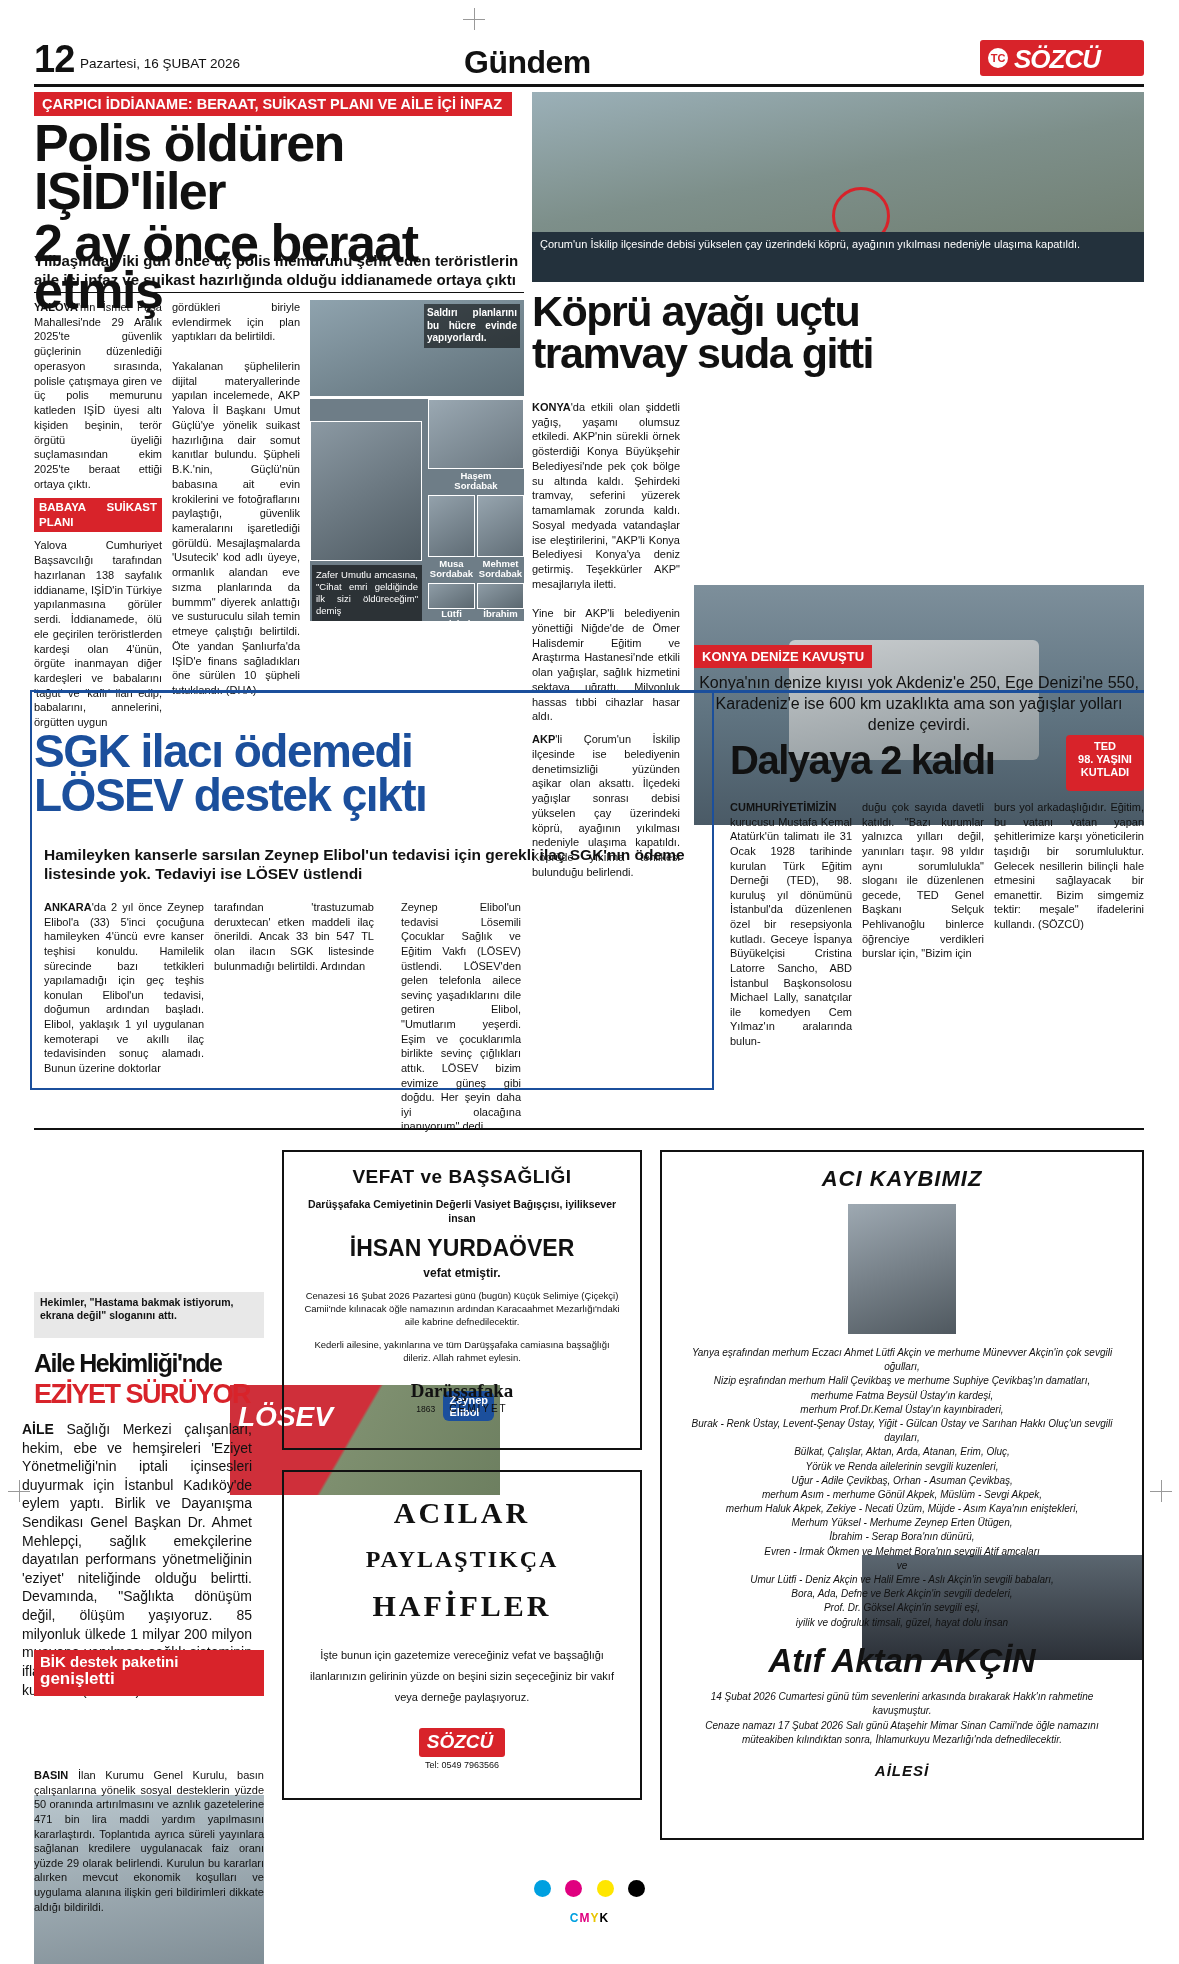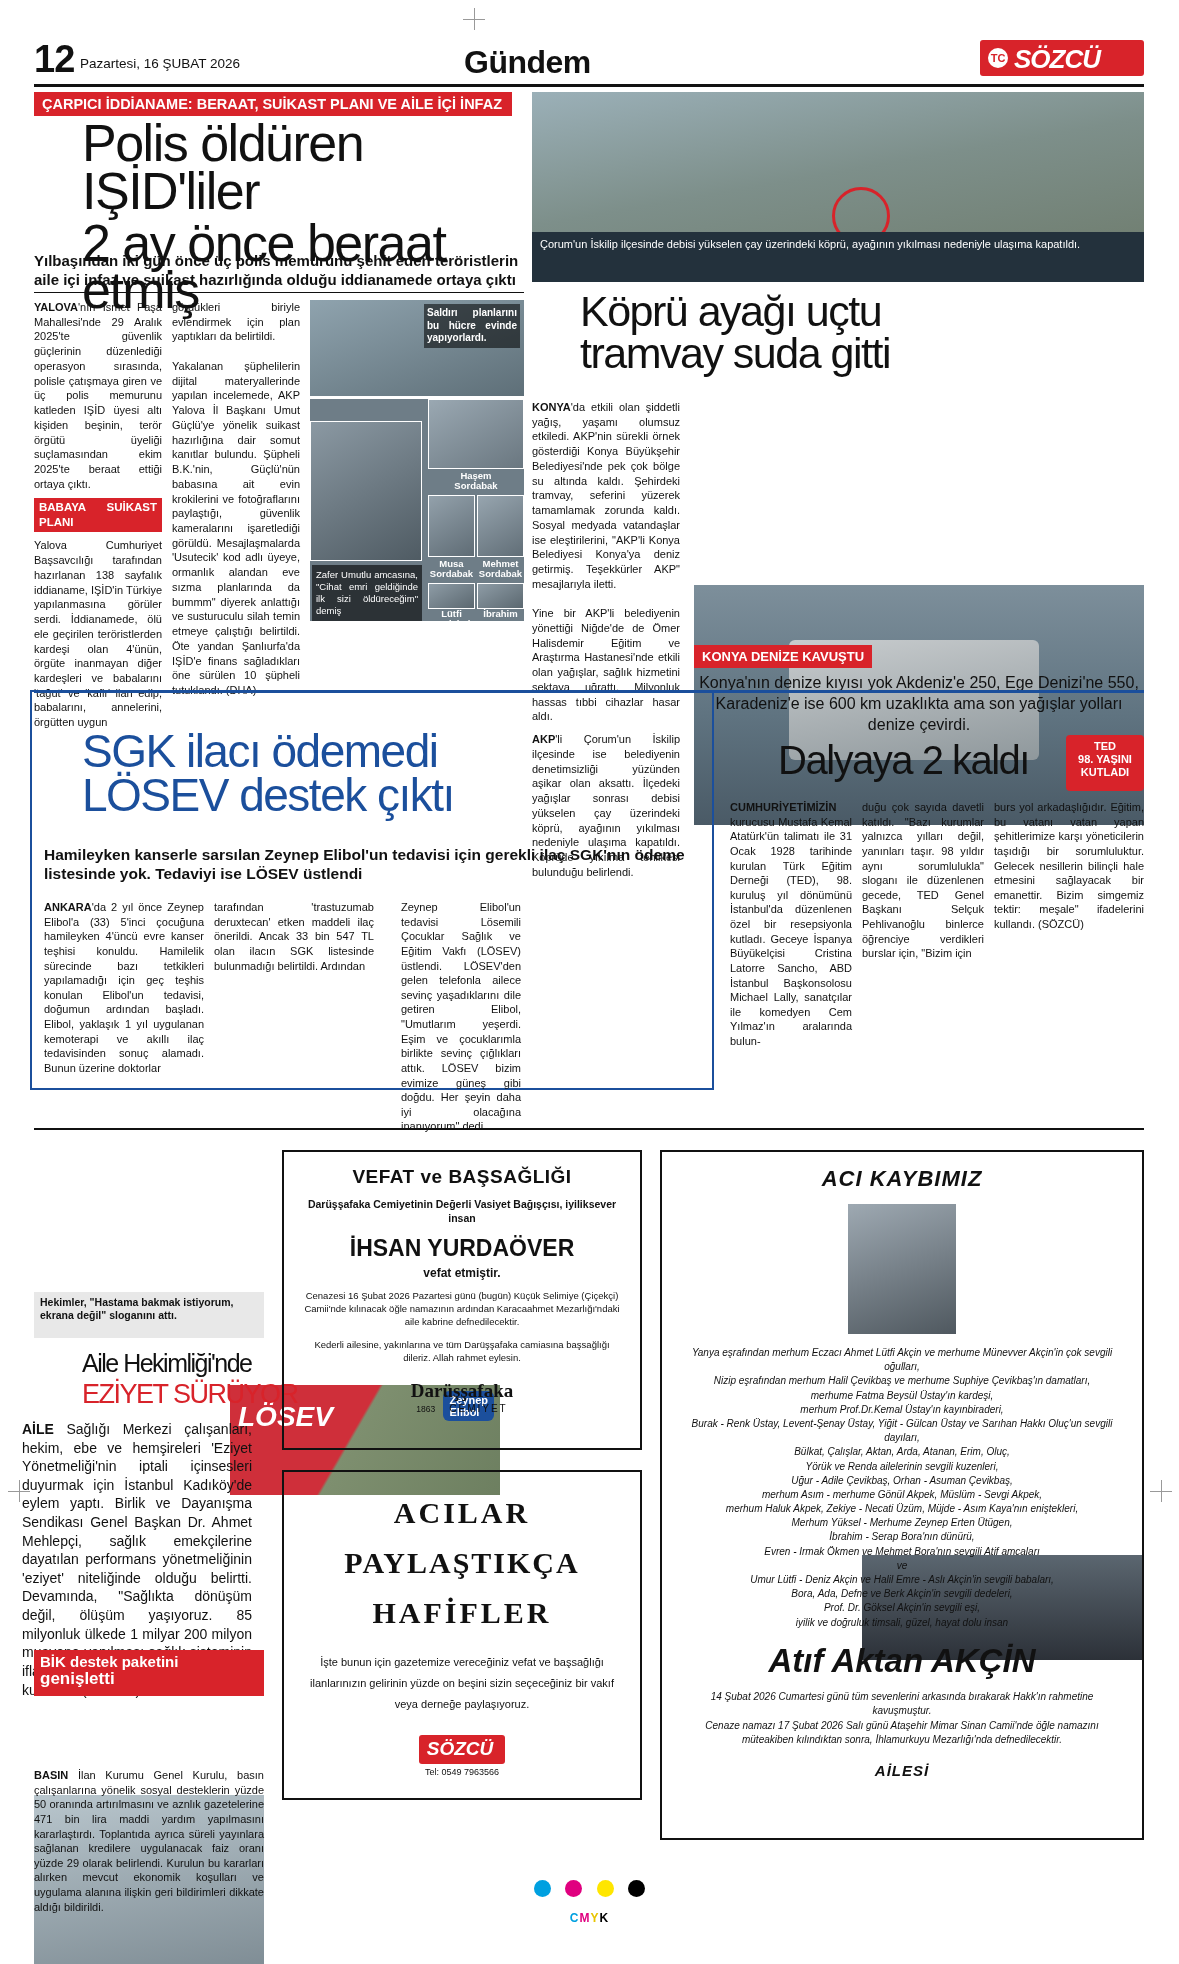--- a/index.html
+++ b/index.html
@@ -27,21 +27,21 @@
   .section-title { position:absolute; left:430px; top:0px; font-size:32px; font-weight:bold; color:#111; letter-spacing:-0.5px; }
   .masthead-rule { position:absolute; left:0; top:40px; width:1110px; height:3px; background:#111; }
   .logo-box { position:absolute; right:0; top:-4px; width:164px; height:36px; background:#d8232a; border-radius:3px; }
   .logo-box .logo-text { position:absolute; left:34px; top:4px; color:#fff; font-size:26px; font-weight:bold; font-style:italic; letter-spacing:-1px; }
   .logo-box .logo-mark { position:absolute; left:8px; top:8px; width:20px; height:20px; border-radius:50%; background:#fff; color:#d8232a; font-size:11px; font-weight:bold; text-align:center; line-height:20px; }
 
   
   .blk { position:absolute; }
   .redbar { background:#d8232a; color:#fff; font-weight:bold; display:flex; align-items:center; padding:0 8px; }
   .bluebar { background:#1b4f9c; color:#fff; font-weight:bold; display:flex; align-items:center; padding:0 8px; }
-  .hl { font-weight:normal; line-height:0.92; letter-spacing:-1.5px;margin-left:48px; }
+  .hl { font-weight:bold; line-height:0.92; letter-spacing:-1.5px; }
   .photo { background:#b9c3cc; overflow:hidden; position:relative; }
   .cap { position:absolute; color:#fff; font-size:10px; line-height:1.25; }
   .body-col { font-size:11px; line-height:1.33; text-align:justify; color:#111; }
   .body-col b { font-weight:bold; }
   .thinline { background:#111; }
 
   
   #lead-kicker { left:34px; top:92px; width:478px; height:24px; font-size:14.5px; }
   #lead-head { left:34px; top:120px; width:490px; }
   #lead-head .l1 { font-size:52px; }
@@ -277,21 +277,21 @@
           <span style="font-size:8.5px;">1863</span>
           <span style="font-size:10px;letter-spacing:2px;">CEMİYET</span>
         </div>
       </div>
     </div>
   </div>
 
   <div class="blk" id="acilar-box">
     <div style="padding:24px 20px; text-align:center;">
       <div style="font-size:30px;font-weight:bold;letter-spacing:3px;font-family:'Liberation Serif',serif;">ACILAR</div>
-      <div style="font-size:30px;font-weight:bold;letter-spacing:2px;margin-top:16px;font-family:'Liberation Serif',serif;">PAYLAŞTIKÇA</div>
+      <div style="font-size:24px;font-weight:bold;letter-spacing:2px;margin-top:16px;font-family:'Liberation Serif',serif;">PAYLAŞTIKÇA</div>
       <div style="font-size:30px;font-weight:bold;letter-spacing:3px;margin-top:16px;font-family:'Liberation Serif',serif;">HAFİFLER</div>
       <div style="font-size:11px;line-height:1.9;margin-top:22px;">İşte bunun için gazetemize vereceğiniz vefat ve başsağlığı ilanlarınızın gelirinin yüzde on beşini sizin seçeceğiniz bir vakıf veya derneğe paylaşıyoruz.</div>
       <div style="margin-top:20px;display:inline-block;background:#d8232a;border-radius:3px;padding:3px 12px 4px 8px;">
         <span style="color:#fff;font-size:19px;font-weight:bold;font-style:italic;">SÖZCÜ</span>
       </div>
       <div style="font-size:9px;margin-top:3px;">Tel: 0549 7963566</div>
     </div>
   </div>
 
   <div class="blk" id="aci-box">

